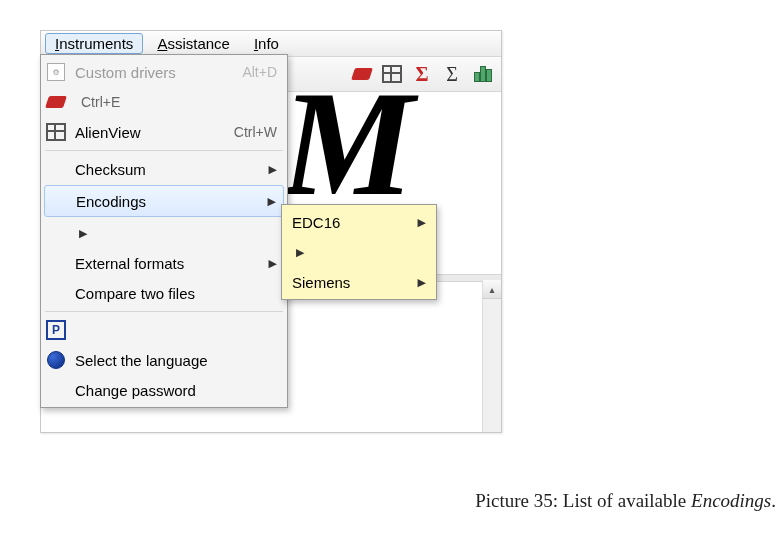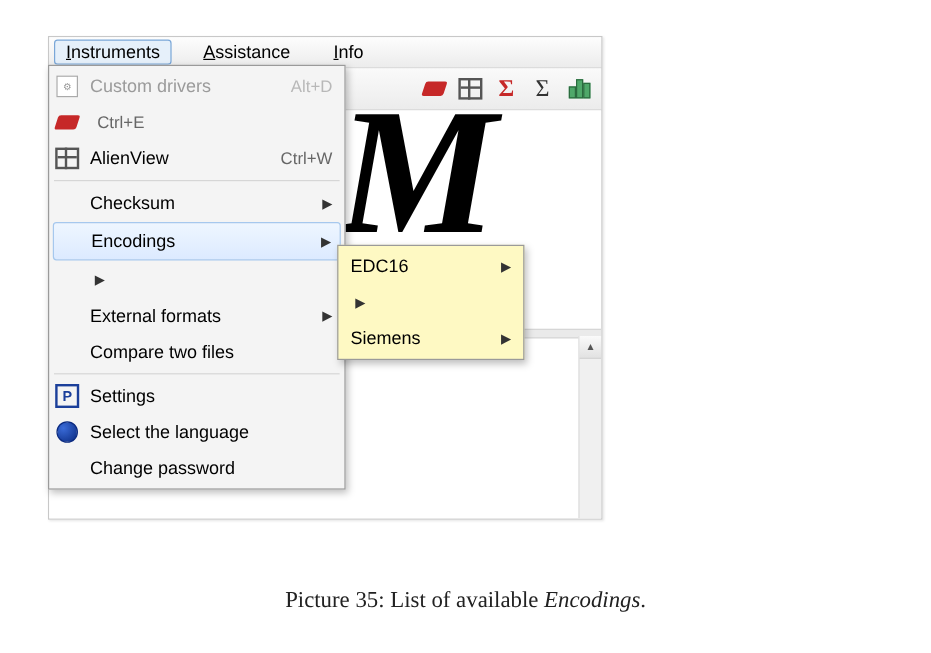--- a/index.html
+++ b/index.html
@@ -16,21 +16,21 @@
     position: absolute;
     left: 40px;
     top: 30px;
     width: 460px;
     border: 1px solid #c8c8c8;
     background: #f5f5f5;
     box-shadow: 1px 1px 2px rgba(0,0,0,0.1);
   }
   .menubar {
     display: flex;
-    gap: 16px;
+    gap: 4px;
     background: linear-gradient(#fdfdfd,#ececec);
     border-bottom: 1px solid #d6d6d6;
     padding: 2px 4px;
     font-size: 15px;
     align-items: flex-end;
   }
   .menubar-item {
     padding: 2px 10px;
     cursor: default;
   }
@@ -167,21 +167,21 @@
     box-shadow: 2px 3px 6px rgba(0,0,0,0.25);
     padding: 2px;
     font-size: 15px;
   }
   .submenu .menu-row { height: 30px; padding: 0 8px; }
   .caption {
     position: absolute;
     left: 0;
     right: 0;
     top: 490px;
-    text-align: center;
+    text-align: right;
     font-family: "Times New Roman", serif;
     font-size: 19px;
     color: #222;
   }
   .caption em { font-style: italic; }
   
   .icon-redchip { width:18px;height:12px;background:#c62828;transform:skewX(-18deg);border-radius:2px;}
   .icon-grid { width:16px;height:14px;border:2px solid #555;position:relative;}
   .icon-grid:before{content:"";position:absolute;left:0;right:0;top:5px;border-top:2px solid #555;}
   .icon-grid:after{content:"";position:absolute;top:-2px;bottom:-2px;left:6px;border-left:2px solid #555;}
@@ -286,21 +286,20 @@
   </div>
   <div class="menu-row">
     <div class="menu-icon"></div>
     <span class="menu-label">Compare two files</span>
   </div>
   <div class="menu-sep"></div>
   <div class="menu-row">
     <div class="menu-icon">
         <div class="icon-p">P</div>
       </div>
-    <span class="menu-label">Settings</span>
   </div>
   <div class="menu-row">
     <div class="menu-icon">
         <div class="icon-globe"></div>
       </div>
     <span class="menu-label">Select the language</span>
   </div>
   <div class="menu-row">
     <div class="menu-icon"></div>
     <span class="menu-label">Change password</span>

